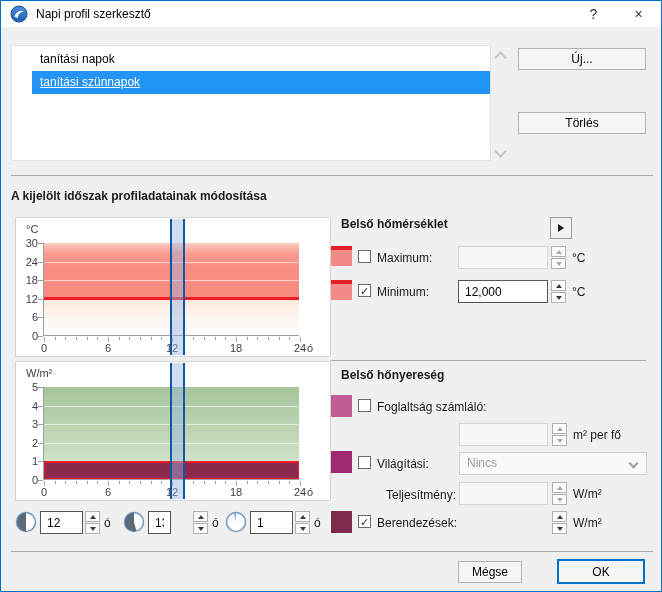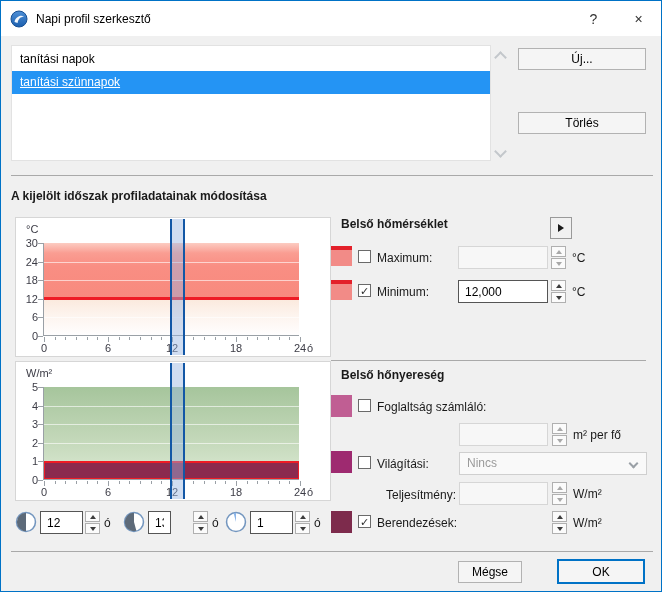--- a/index.html
+++ b/index.html
@@ -4,27 +4,27 @@
 <style>
   html,body{margin:0;padding:0;background:#d8d8d8;}
   *{box-sizing:border-box;}
   .window{
     position:relative;width:662px;height:592px;
     background:#f0f0f0;border:1px solid #0072c6;
     font-family:"Liberation Sans","DejaVu Sans",sans-serif;
     font-size:12px;color:#1a1a1a;overflow:hidden;
   }
   
-  .titlebar{position:absolute;left:0;top:0;right:0;height:35px;background:#ffffff;display:flex;align-items:center;}
+  .titlebar{position:absolute;left:0;top:0;right:0;height:26px;background:#ffffff;display:flex;align-items:center;}
   .app-icon{margin-left:9px;width:18px;height:18px;flex:0 0 auto;}
   .titletext{margin-left:8px;flex:1;font-size:12px;color:#000;}
   .tb-btn{width:45px;height:30px;line-height:30px;text-align:center;font-size:14px;color:#333;cursor:default;}
   
   .listbox{position:absolute;left:10px;top:44px;width:480px;height:116px;background:#fff;border:1px solid #e2e2e2;padding-top:2px;overflow:hidden;}
-  .list-item{height:23px;line-height:23px;padding-left:8px;color:#000;}
+  .list-item{height:23px;line-height:23px;padding-left:8px;color:#000;margin-left:20px;}
   .list-item.selected{background:#2494f4;color:#fff;text-decoration:underline;}
   .chev{position:absolute;width:9px;height:9px;border-style:solid;border-width:2px 0 0 2px;border-color:#c3c7cb;}
   .chev.up{left:495px;top:52px;transform:rotate(45deg);}
   .chev.down{left:495px;top:146px;transform:rotate(225deg);}
   
   .btn{position:absolute;background:#f5f5f5;border:1px solid #b2b2b2;text-align:center;font-size:12px;color:#000;line-height:19px;cursor:default;font-family:inherit;padding:0;}
   .btn-new{left:517px;top:47px;width:128px;height:22px;}
   .btn-rename{left:517px;top:80px;width:128px;height:22px;}
   .btn-delete{left:517px;top:111px;width:128px;height:22px;}
   .btn-cancel{left:457px;top:560px;width:64px;height:22px;}

